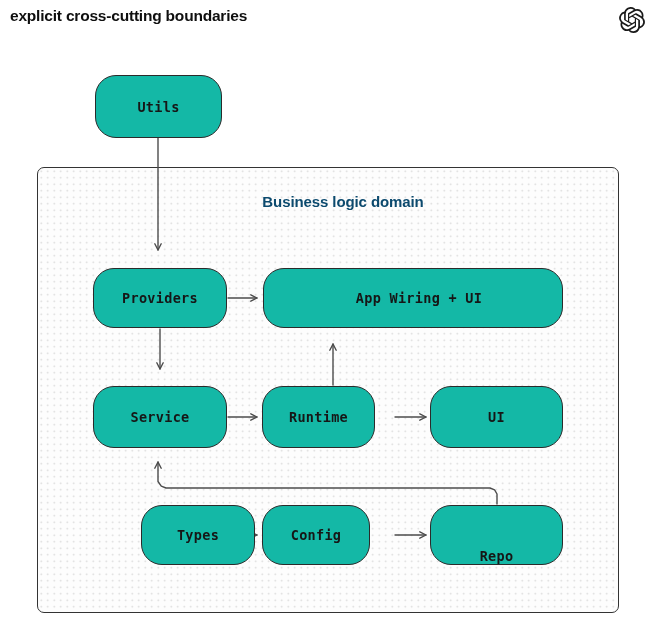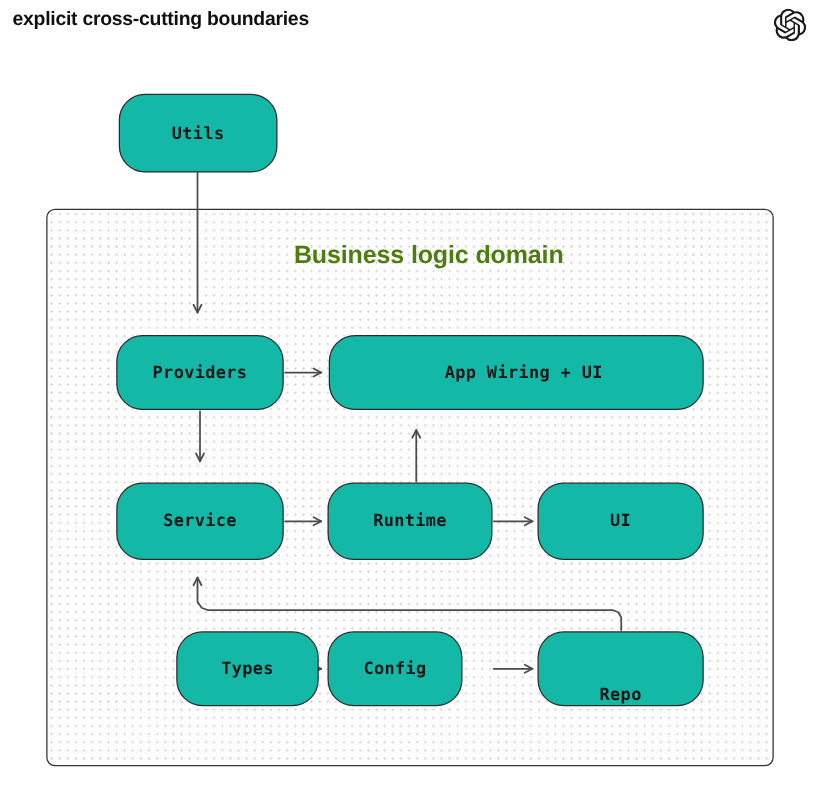--- a/index.html
+++ b/index.html
@@ -42,25 +42,25 @@
     background-color: #fdfdfd;
     background-image: radial-gradient(circle, #d6d6d6 0.8px, rgba(0,0,0,0) 1px);
     background-size: 6.5px 6.5px;
     z-index: 1;
   }
   .domain-label {
     position: absolute;
     left: 343px;
     top: 193px;
     transform: translateX(-50%);
-    font-size: 20px;
+    font-size: 15px;
     font-weight: 600;
     letter-spacing: -0.1px;
     white-space: nowrap;
-    color: #4d7c0f;
+    color: #0c4a6e;
     z-index: 2;
   }
   svg.edges {
     position: absolute;
     left: 0; top: 0;
     width: 654px; height: 630px;
     z-index: 3;
     pointer-events: none;
   }
   svg.edges * {
@@ -134,21 +134,21 @@
 </div>
 
 <div class="node" style="left:263px; top:268px; width:300px; height:60px;padding-left:12px;">
   <span>App Wiring + UI</span>
 </div>
 
 <div class="node" style="left:93px; top:386px; width:134px; height:62px;">
   <span>Service</span>
 </div>
 
-<div class="node" style="left:262px; top:386px; width:132px; height:62px;text-align:center;">
+<div class="node" style="left:262px; top:386px; width:113px; height:62px;text-align:center;">
   <span>Runtime</span>
 </div>
 
 <div class="node" style="left:430px; top:386px; width:133px; height:62px;">
   <span>UI</span>
 </div>
 
 <div class="node" style="left:93px; top:505px; width:114px; height:60px;margin-left:48px;">
   <span>Types</span>
 </div>

